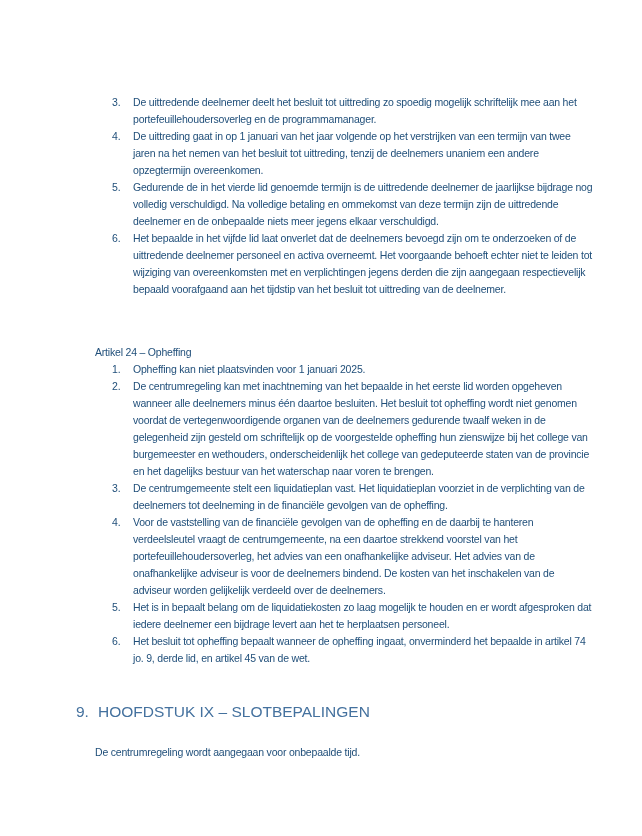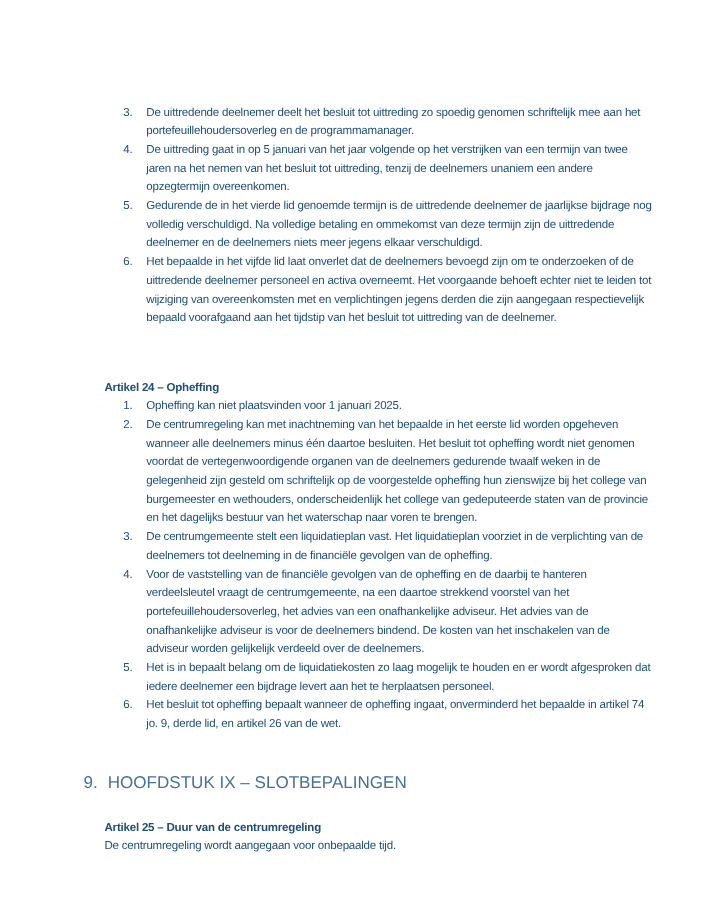--- a/index.html
+++ b/index.html
@@ -41,21 +41,21 @@
     top: 94px;
     width: 481px;
   }
   .artikel-24 {
     position: absolute;
     left: 95px;
     top: 344px;
     width: 498px;
   }
   .artikel-title {
-    font-weight: bold;
+    font-weight: normal;
     font-size: 10.5px;
     line-height: 17px;
     margin: 0;
   }
   .artikel-24 ol.numlist {
     margin-left: 17px;
     width: 481px;
   }
   .chapter-heading {
     position: absolute;
@@ -81,29 +81,29 @@
   }
 </style>
 </head>
 <body>
 
 <div class="page">
 
   <ol class="numlist list-a">
     <li>
       <span class="li-num">3.</span>
-      <span class="li-txt">De uittredende deelnemer deelt het besluit tot uittreding zo spoedig genomen schriftelijk mee aan het portefeuillehoudersoverleg en de programmamanager.</span>
+      <span class="li-txt">De uittredende deelnemer deelt het besluit tot uittreding zo spoedig mogelijk schriftelijk mee aan het portefeuillehoudersoverleg en de programmamanager.</span>
     </li>
     <li>
       <span class="li-num">4.</span>
-      <span class="li-txt">De uittreding gaat in op 5 januari van het jaar volgende op het verstrijken van een termijn van twee jaren na het nemen van het besluit tot uittreding, tenzij de deelnemers unaniem een andere opzegtermijn overeenkomen.</span>
+      <span class="li-txt">De uittreding gaat in op 1 januari van het jaar volgende op het verstrijken van een termijn van twee jaren na het nemen van het besluit tot uittreding, tenzij de deelnemers unaniem een andere opzegtermijn overeenkomen.</span>
     </li>
     <li>
       <span class="li-num">5.</span>
-      <span class="li-txt">Gedurende de in het vierde lid genoemde termijn is de uittredende deelnemer de jaarlijkse bijdrage nog volledig verschuldigd. Na volledige betaling en ommekomst van deze termijn zijn de uittredende deelnemer en de deelnemers niets meer jegens elkaar verschuldigd.</span>
+      <span class="li-txt">Gedurende de in het vierde lid genoemde termijn is de uittredende deelnemer de jaarlijkse bijdrage nog volledig verschuldigd. Na volledige betaling en ommekomst van deze termijn zijn de uittredende deelnemer en de onbepaalde niets meer jegens elkaar verschuldigd.</span>
     </li>
     <li>
       <span class="li-num">6.</span>
       <span class="li-txt">Het bepaalde in het vijfde lid laat onverlet dat de deelnemers bevoegd zijn om te onderzoeken of de uittredende deelnemer personeel en activa overneemt. Het voorgaande behoeft echter niet te leiden tot wijziging van overeenkomsten met en verplichtingen jegens derden die zijn aangegaan respectievelijk bepaald voorafgaand aan het tijdstip van het besluit tot uittreding van de deelnemer.</span>
     </li>
   </ol>
 
   <section class="artikel-24">
     <h3 class="artikel-title">Artikel 24 – Opheffing</h3>
     <ol class="numlist">
@@ -122,28 +122,27 @@
       <li>
         <span class="li-num">4.</span>
         <span class="li-txt">Voor de vaststelling van de financiële gevolgen van de opheffing en de daarbij te hanteren verdeelsleutel vraagt de centrumgemeente, na een daartoe strekkend voorstel van het portefeuillehoudersoverleg, het advies van een onafhankelijke adviseur. Het advies van de onafhankelijke adviseur is voor de deelnemers bindend. De kosten van het inschakelen van de adviseur worden gelijkelijk verdeeld over de deelnemers.</span>
       </li>
       <li>
         <span class="li-num">5.</span>
         <span class="li-txt">Het is in bepaalt belang om de liquidatiekosten zo laag mogelijk te houden en er wordt afgesproken dat iedere deelnemer een bijdrage levert aan het te herplaatsen personeel.</span>
       </li>
       <li>
         <span class="li-num">6.</span>
-        <span class="li-txt">Het besluit tot opheffing bepaalt wanneer de opheffing ingaat, onverminderd het bepaalde in artikel 74 jo. 9, derde lid, en artikel 26 van de wet.</span>
+        <span class="li-txt">Het besluit tot opheffing bepaalt wanneer de opheffing ingaat, onverminderd het bepaalde in artikel 74 jo. 9, derde lid, en artikel 45 van de wet.</span>
       </li>
     </ol>
   </section>
 
   <h1 class="chapter-heading">
     <span class="ch-num">9.</span>
     <span class="ch-txt">HOOFDSTUK IX – SLOTBEPALINGEN</span>
   </h1>
 
   <section class="artikel-25">
-    <h3 class="artikel-title">Artikel 25 – Duur van de centrumregeling</h3>
     <p class="artikel-body">De centrumregeling wordt aangegaan voor onbepaalde tijd.</p>
   </section>
 
 </div>
 
 </body></html>

